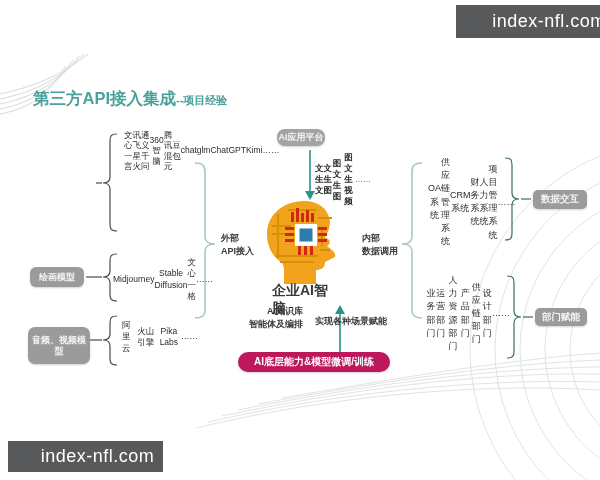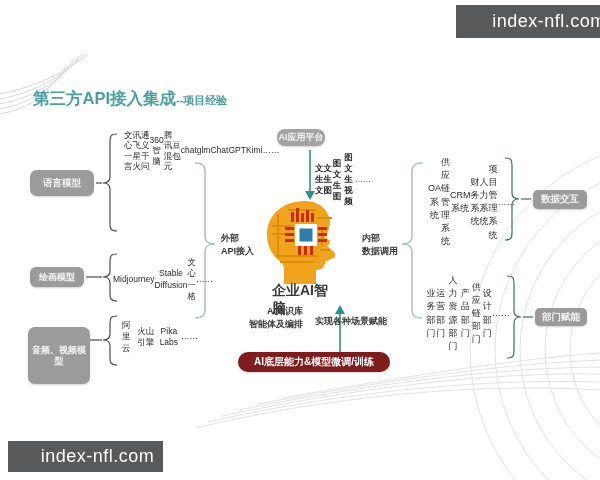--- a/index.html
+++ b/index.html
@@ -79,23 +79,22 @@
 
   <div class="abs wm" style="left:456px;top:5px;width:138px;height:33px">index-nfl.com</div>
   <div class="abs wm" style="left:8px;top:441px;width:131px;height:31px">index-nfl.com</div>
 
   <div id="title" class="abs" style="left:33px;top:88px">
     <span class="t-main">第三方API接入集成</span>
     <span class="t-sub">--</span>
     <span class="t-sub">项目经验</span>
   </div>
 
-  <div class="abs graybox" style="left:30px;top:170px;width:64px;height:26px;border-radius:7px;font-size:9.5px">语言模型</div>
   <div class="abs graybox" style="left:30px;top:267px;width:54px;height:20px;border-radius:6px;font-size:9px">绘画模型</div>
-  <div class="abs graybox" style="left:28px;top:327px;width:58px;height:29px;border-radius:7px;font-size:9px;line-height:11px;padding:14px 2px">音频、视频模型</div>
+  <div class="abs graybox" style="left:28px;top:327px;width:58px;height:29px;border-radius:7px;font-size:9px;line-height:11px;padding:4px 2px">音频、视频模型</div>
 
   <div class="abs vlist" style="left:124px;top:130px;width:80px;font-size:8.5px;line-height:10.3px">
     <span>文心一言</span>
     <span>讯飞星火</span>
     <span>通义千问</span>
     <span>360智脑</span>
     <span>腾讯混元</span>
     <span>豆包</span>
     <span>chatglm</span>
     <span>ChatGPT</span>
@@ -155,21 +154,21 @@
     <rect x="37" y="24" width="22" height="22" fill="#ffffff"></rect>
     <rect x="41.5" y="28.5" width="13" height="13" fill="#2C7CAD"></rect>
   </svg>
   <div class="abs note" style="left:272px;top:282px;width:66px;font-size:14px;text-align:left">企业AI智脑</div>
 
   <div class="abs note" style="left:230px;top:305px;width:73px;font-size:9px;line-height:13px;text-align:right">
     <span style="display:block">AI知识库</span>
     <span style="display:block">智能体及编排</span>
   </div>
   <div class="abs note" style="left:315px;top:315px;width:76px;font-size:9px;text-align:left">实现各种场景赋能</div>
-  <div class="abs graybox" style="left:238px;top:352px;width:152px;height:20px;border-radius:10px;font-size:10px;background:#7f1d1d;color:#ffffff">AI底层能力&amp;模型微调/训练</div>
+  <div class="abs graybox" style="left:238px;top:352px;width:152px;height:20px;border-radius:10px;font-size:10px;background:#be185d;color:#ffffff">AI底层能力&amp;模型微调/训练</div>
 
   <div class="abs vlist" style="left:428px;top:156px;width:84px;font-size:9px;line-height:13.2px">
     <span>OA系统</span>
     <span>供应链管理系统</span>
     <span>CRM系统</span>
     <span>财务系统</span>
     <span>人力系统</span>
     <span>项目管理系统</span>
     <span>……</span>
   </div>

